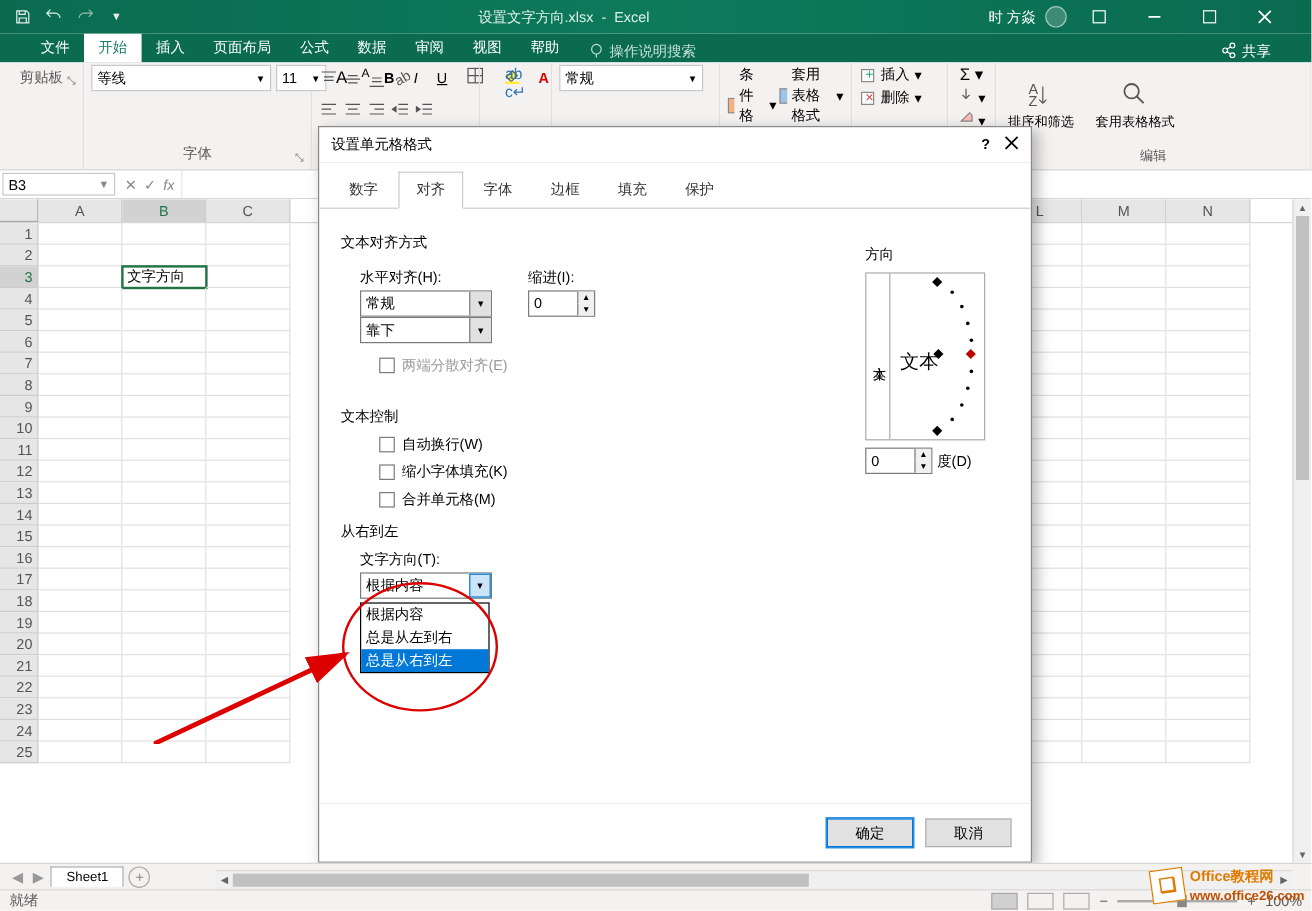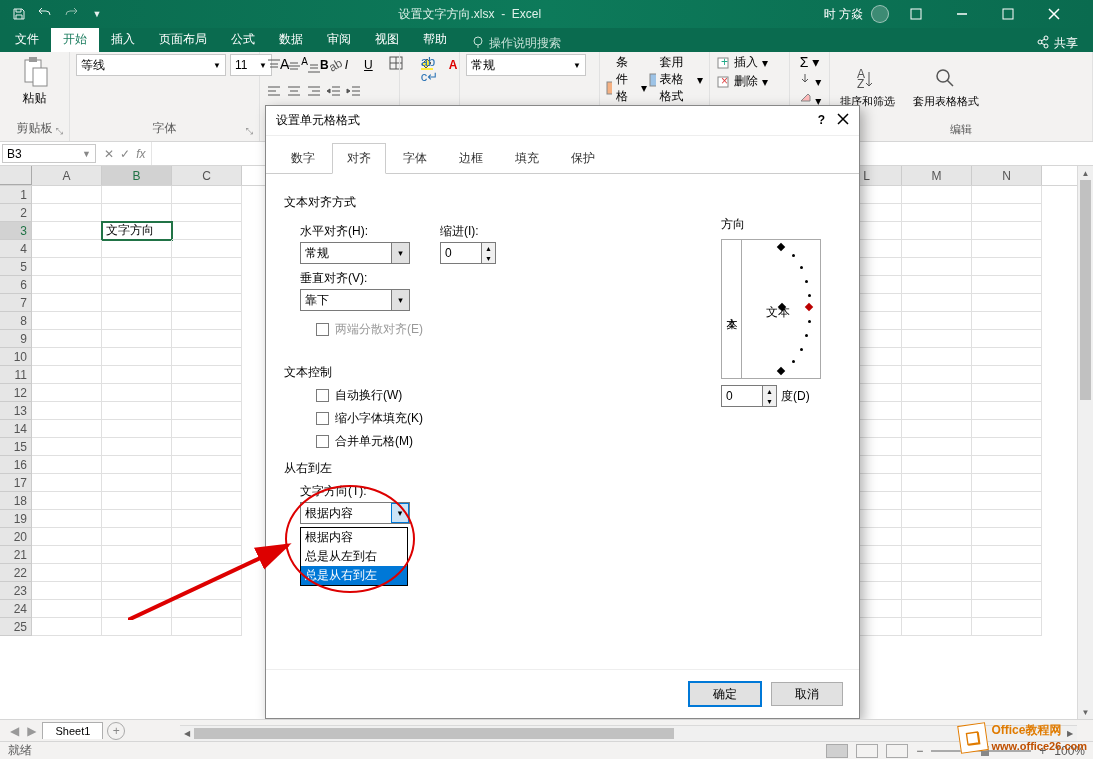--- a/index.html
+++ b/index.html
@@ -8,21 +8,21 @@
 
 .titlebar { height: 28px; background: linear-gradient(to right, #0a6b4f, #0d7a5a, #0a6b4f); display: flex; align-items: center; color: #fff; position: relative; }
 .qat { display: flex; align-items: center; gap: 4px; padding: 0 8px; }
 .qat-btn { width: 22px; height: 22px; display: flex; align-items: center; justify-content: center; color: #fff; opacity: .9; }
 .title-text { flex: 1; text-align: center; color: #dff1ea; font-size: 12px; }
 .title-right { display: flex; align-items: center; gap: 8px; padding-right: 20px; }
 .avatar { width: 18px; height: 18px; border-radius: 50%; background: #3d8b74; border: 1px solid rgba(255,255,255,.5); }
 .win-btn { width: 38px; height: 28px; display: flex; align-items: center; justify-content: center; color: #fff; }
 
 
-.ribbon-tabs { height: 24px; background: #0a6b4f; display: flex; align-items: flex-end; color: #fff; padding: 0 3px; }
+.ribbon-tabs { height: 24px; background: #0a6b4f; display: flex; align-items: flex-end; color: #fff; padding: 0 22px; }
 .tab { padding: 4px 12px; color: #fff; font-size: 12px; }
 .tab.active { background: #fff; color: #1a7c5e; }
 .ribbon-tell { display: flex; align-items: center; gap: 4px; margin-left: 12px; color: #c5e0d6; }
 .ribbon-share { margin-left: auto; display: flex; align-items: center; gap: 4px; padding-right: 12px; color: #fff; }
 
 
 .ribbon { height: 90px; background: #f3f2f1; border-bottom: 1px solid #d6d6d6; display: flex; }
 .group { border-right: 1px solid #e1e1e1; display: flex; flex-direction: column; padding: 2px 6px; }
 .group-body { flex: 1; display: flex; align-items: center; gap: 4px; }
 .group-label { text-align: center; font-size: 11px; color: #5a5a5a; padding: 2px 0; position: relative; }
@@ -83,29 +83,29 @@
 .chk { display: flex; align-items: center; gap: 6px; margin: 6px 0; padding-left: 16px; }
 .chk-box { width: 13px; height: 13px; border: 1px solid #7a7a7a; }
 .dropdown-list { position: absolute; width: 108px; border: 1px solid #000; background: #fff; z-index: 10; }
 .dropdown-list div { padding: 1px 4px; font-size: 12px; }
 .dropdown-list div.sel { background: #0078d7; color: #fff; }
 .dlg-buttons { display: flex; justify-content: flex-end; gap: 10px; padding: 12px 16px; border-top: 1px solid #eee; }
 .dlg-btn { width: 72px; height: 24px; border: 1px solid #adadad; background: #e1e1e1; display: flex; align-items: center; justify-content: center; }
 .dlg-btn.primary { border: 1px solid #0078d7; outline: 1px solid #0078d7; }
 
 
-.orient-box { position: absolute; right: 18px; top: 30px; width: 120px; margin-top: 12px; }
+.orient-box { position: absolute; right: 18px; top: 30px; width: 120px; }
 .orient-label { font-size: 12px; margin-bottom: 6px; }
 .orient-canvas { width: 100px; height: 140px; border: 1px solid #aaa; display: flex; }
 .orient-v { width: 20px; border-right: 1px solid #aaa; display: flex; align-items: center; justify-content: center; writing-mode: vertical-rl; font-size: 11px; }
 .orient-arc { flex: 1; position: relative; }
 .diamond { position: absolute; width: 6px; height: 6px; background: #000; transform: rotate(45deg); }
 .diamond.r { background: #b00; }
 .dot { position: absolute; width: 3px; height: 3px; background: #000; border-radius: 50%; }
-.orient-text { position: absolute; left: 24px; top: 64px; font-size: 12px; text-align: center; }
+.orient-text { position: absolute; left: 8px; top: 64px; font-size: 16px; text-align: center; }
 .orient-deg { display: flex; align-items: center; gap: 4px; margin-top: 6px; }
 
 
 .red-circle { position: absolute; left: 285px; top: 485px; width: 130px; height: 108px; border: 2px solid #d00; border-radius: 50%; pointer-events: none; z-index: 20; }
 .red-arrow { position: absolute; left: 128px; top: 540px; width: 170px; height: 80px; pointer-events: none; z-index: 20; }
 
 
 .watermark { position: absolute; right: 6px; bottom: 6px; z-index: 30; display: flex; align-items: center; gap: 4px; }
 .wm-icon { width: 28px; height: 28px; background: #fff; border: 1px solid #e07b00; display: flex; align-items: center; justify-content: center; color: #e07b00; font-weight: bold; font-size: 16px; transform: rotate(-8deg); }
 .wm-text { color: #e07b00; font-weight: bold; font-size: 14px; line-height: 1.1; }
@@ -192,30 +192,20 @@
           <circle cx="10" cy="11" r="2" fill="none" stroke="#fff"></circle>
           <line x1="5" y1="6" x2="9" y2="4" stroke="#fff"></line>
           <line x1="5" y1="8" x2="9" y2="10" stroke="#fff"></line>
         </svg></span>
     <span>共享</span>
   </div>
 </div>
 
 <div class="ribbon">
   <div class="group" style="width:70px">
-    <div class="group-body" style="flex-direction:column; gap:0">
-      <div class="big-btn">
-        <svg width="28" height="32">
-            <rect x="4" y="4" width="16" height="22" fill="#fff" stroke="#888"></rect>
-            <rect x="8" y="1" width="8" height="5" fill="#999"></rect>
-            <rect x="12" y="12" width="14" height="18" fill="#fff" stroke="#888"></rect>
-          </svg>
-        <span>粘贴</span>
-      </div>
-    </div>
     <div class="group-label"><span>剪贴板</span><span class="launcher">⤡</span></div>
   </div>
   <div class="group" style="width:190px">
     <div class="group-body" style="flex-direction:row; align-items:flex-start; gap:4px">
       <div style="display:flex; gap:4px">
         <div class="font-combo" style="width:150px">
             <span>等线</span>
             <span style="margin-left:auto;font-size:8px">▼</span>
           </div>
         <div class="font-combo" style="width:42px">
@@ -702,21 +692,20 @@
           <div class="field-label">缩进(I):</div>
           <div class="spin">
               <span>0</span>
               <div class="spinner">
                 <span>▲</span>
                 <span>▼</span>
               </div>
             </div>
         </div>
       </div>
-      <div class="field-label">垂直对齐(V):</div>
       <div class="select">
           <span>靠下</span>
           <span class="arrow">▾</span>
         </div>
       <div class="chk" style="margin-top:10px">
         <div class="chk-box"></div>
         <span style="color:#999">两端分散对齐(E)</span>
       </div>
     </div>
 

